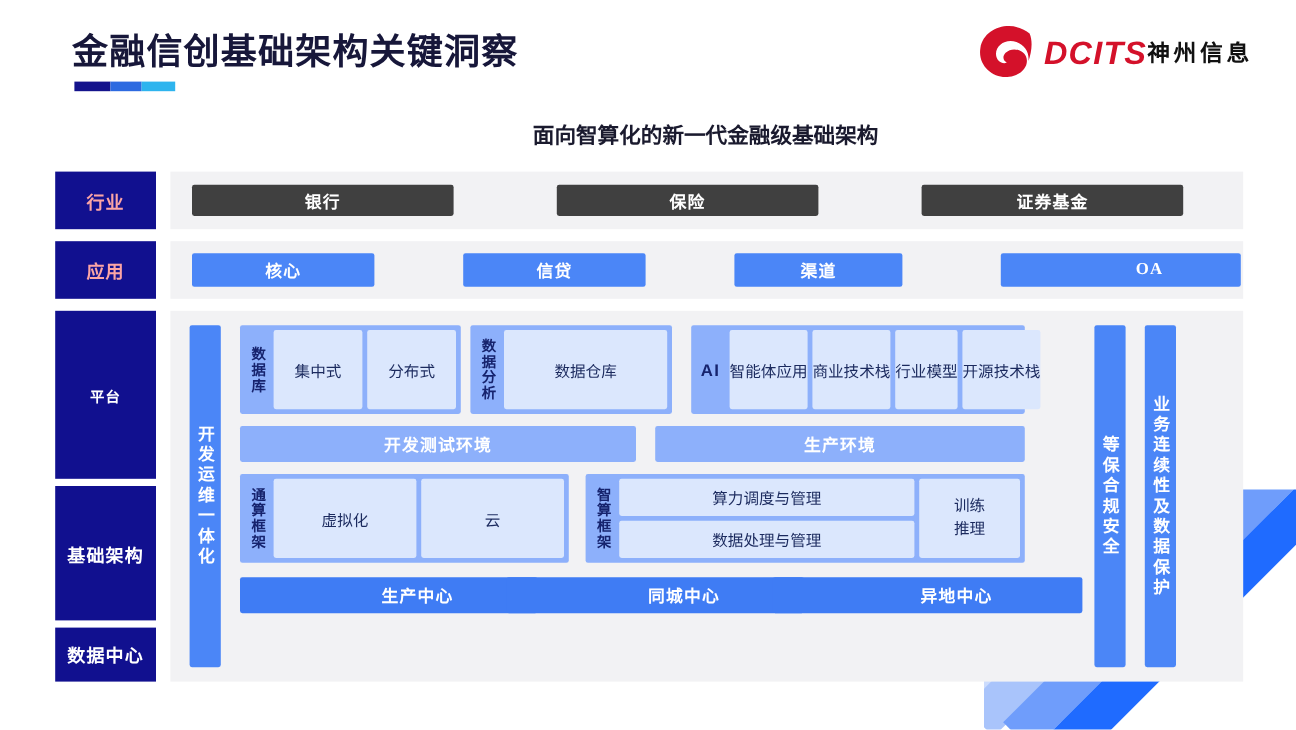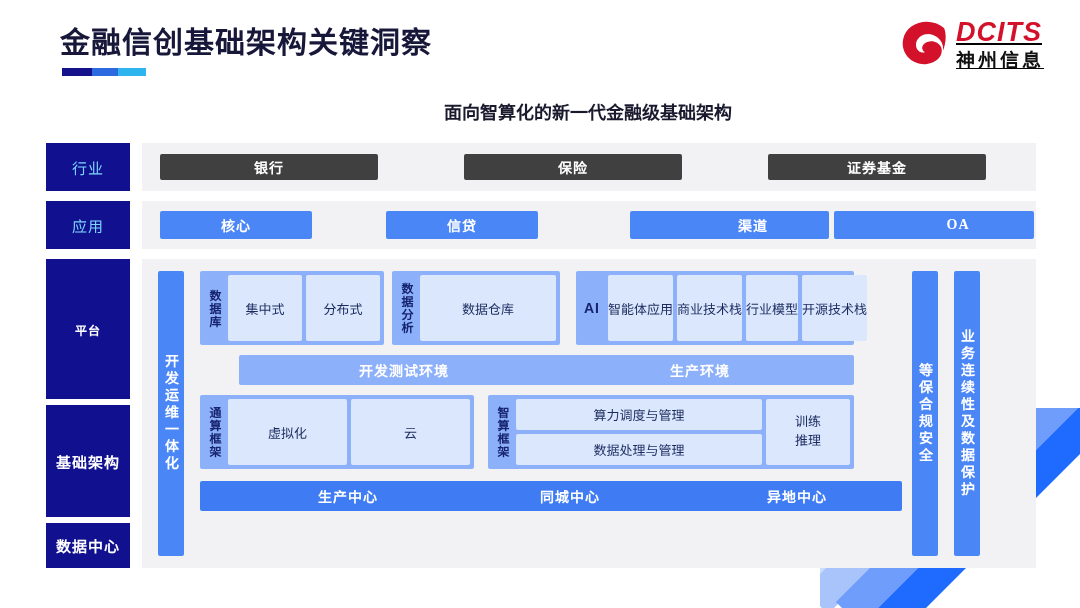--- a/index.html
+++ b/index.html
@@ -38,37 +38,37 @@
     white-space:nowrap;
   }
   .title-rule{position:absolute;left:62px;top:68px;display:flex;height:8px;}
   .title-rule i{display:block;height:8px;}
   .rule-a{width:30px;background:#14138c;}
   .rule-b{width:26px;background:#2d6ae0;}
   .rule-c{width:28px;background:#2eb4ee;}
 
   .logo{position:absolute;right:36px;top:18px;display:flex;align-items:center;gap:8px;}
   .logo-mark{width:48px;height:52px;flex:0 0 auto;}
-  .logo-text{display:flex;flex-direction:column;line-height:1;text-decoration:underline;}
+  .logo-text{display:flex;flex-direction:row;line-height:1;}
   .logo-en{font-size:27px;font-weight:bold;color:#d4112a;font-style:italic;letter-spacing:1px;}
   .logo-cn{font-size:19px;font-weight:bold;color:#111111;letter-spacing:3px;margin-top:5px;}
 
   .subtitle{
     position:absolute;left:0;top:98px;width:1080px;text-align:center;
     font-size:18px;font-weight:bold;color:#1a1a2e;padding-left:48px;
   }
 
   
   .diagram{position:absolute;left:46px;top:143px;width:990px;height:425px;}
 
   .row{position:absolute;left:0;display:flex;}
   .rowlabel{
-    background:#11108f;color:#7dd3fc;
-    display:flex;align-items:center;justify-content:center;
-    font-size:15px;font-weight:normal;letter-spacing:1px;
+    background:#11108f;color:#fca5a5;
+    display:flex;align-items:center;justify-content:center;
+    font-size:15px;font-weight:bold;letter-spacing:1px;
     width:84px;flex:0 0 84px;
   }
   .rowbody{
     background:#f2f2f4;margin-left:12px;position:relative;
   }
 
   
   #row-industry{top:0;height:48px;}
   #row-industry .rowbody{width:894px;height:48px;display:flex;align-items:center;}
   .ind-chip{
@@ -138,21 +138,21 @@
   #grp-db{left:0;top:0;width:184px;height:74px;}
   #grp-da{left:192px;top:0;width:168px;height:74px;}
   #grp-ai{left:376px;top:0;width:278px;height:74px;}
   #grp-ai .group-title{font-size:14px;font-weight:bold;writing-mode:horizontal-tb;width:24px;flex:0 0 24px;}
 
   .envbar{
     position:absolute;background:#8db0fb;color:#ffffff;border-radius:2px;
     display:flex;align-items:center;justify-content:center;
     font-size:14px;font-weight:bold;letter-spacing:1px;
   }
-  #env-dev{left:0;top:84px;width:330px;height:30px;margin-left:39px;}
+  #env-dev{left:0;top:84px;width:330px;height:30px;}
   #env-prod{left:346px;top:84px;width:308px;height:30px;}
 
   #grp-gcf{left:0;top:124px;width:274px;height:74px;}
   #grp-icf{left:288px;top:124px;width:366px;height:74px;}
   .tall-cell{
     width:84px;flex:0 0 84px;background:#dbe7fd;color:#1b2a5e;border-radius:2px;
     display:flex;flex-direction:column;align-items:center;justify-content:center;
     font-size:13px;line-height:1.45;margin-left:4px;
   }
   .cells-wrap{flex:1;display:flex;margin-left:4px;}
@@ -211,21 +211,21 @@
         <div class="ind-chip" style="position:absolute;left:322px;width:218px;">保险</div>
         <div class="ind-chip" style="position:absolute;left:626px;width:218px;">证券基金</div>
       </div>
     </div>
 
     <div class="row" id="row-app">
       <div class="rowlabel">应用</div>
       <div class="rowbody">
         <div class="app-chip" style="position:absolute;left:18px;width:152px;">核心</div>
         <div class="app-chip" style="position:absolute;left:244px;width:152px;">信贷</div>
-        <div class="app-chip" style="position:absolute;left:488px;width:152px;padding-left:47px;">渠道</div>
+        <div class="app-chip" style="position:absolute;left:470px;width:140px;">渠道</div>
         <div class="app-chip" style="position:absolute;left:692px;width:152px;padding-left:48px;">OA</div>
       </div>
     </div>
 
     <div id="lbl-platform">平台</div>
     <div id="lbl-infra">基础架构</div>
     <div id="lbl-dc">数据中心</div>
 
     <div class="stack">
 

